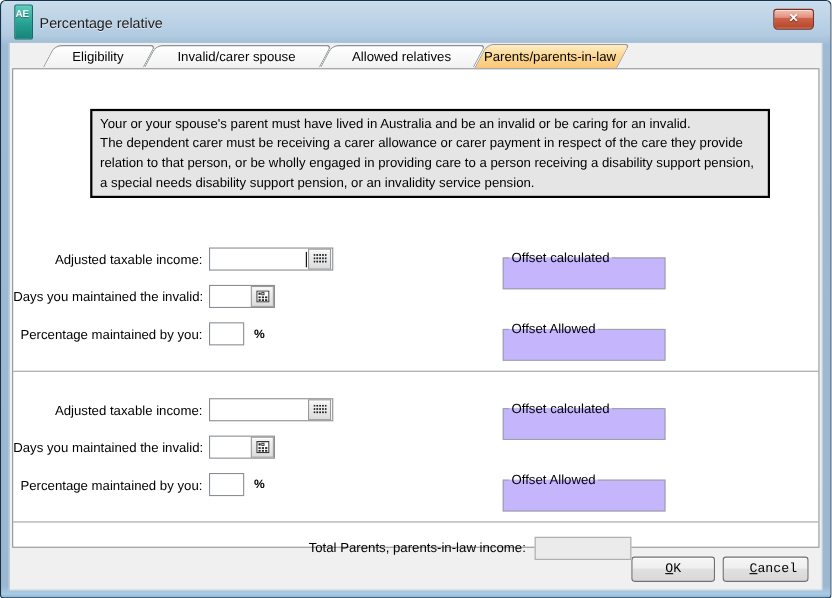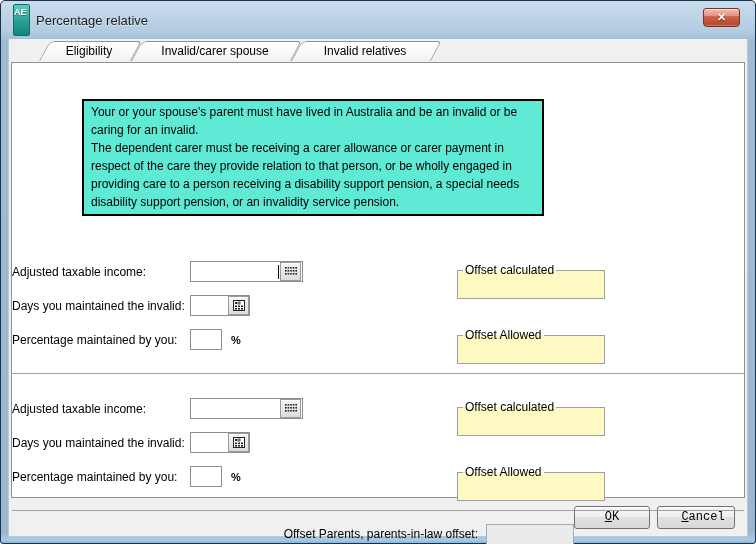--- a/index.html
+++ b/index.html
@@ -54,49 +54,49 @@
   .t1 { width:92px; } .t2 { width:160px; } .t3 { width:140px; } .t4 { width:130px; }
 
   
   .tab-panel {
     position:relative; z-index:1;
     margin:0 2px; height:436px; background:#fff;
     border:1px solid #8E9495;
   }
 
   .infobox {
-    margin:36px 0 0 70px; width:462px;
-    background:#5eead4; border:2px solid #000;
+    margin:36px 0 0 70px; width:618px;
+    background:#e5e5e5; border:2px solid #000;
     padding:2px 7px 3px; font-size:12px; line-height:18px; color:#000;
   }
 
   .section { position:relative; height:89px; }
   .sec1 { margin-top:45px; }
   .sec2 { margin-top:24px; }
 
   .row { display:flex; align-items:center; height:21px; margin-bottom:13px; }
   .row:last-child { margin-bottom:0; }
-  .field-label { width:178px; text-align:left; padding-right:6px; font-size:12px; color:#000; white-space:nowrap; }
+  .field-label { width:178px; text-align:right; padding-right:6px; font-size:12px; color:#000; white-space:nowrap; }
 
   .combo { display:flex; height:21px; border:1px solid #898F94; background:#fff; align-items:stretch; position:relative; }
   .combo input { border:none; outline:none; padding:0 3px; font-size:12px; font-family:"Liberation Sans",sans-serif; min-width:0; background:transparent; }
   .combo-wide { width:113px; } .combo-wide input { width:89px; }
   .combo-small { width:60px; } .combo-small input { width:38px; }
   .mini-btn {
     width:21px; display:flex; align-items:center; justify-content:center;
     background:linear-gradient(180deg,#F6F6F6,#DCDCDC);
     border:1px solid #9A9A9A; box-shadow:inset 0 1px 0 #fff; cursor:default;
   }
   .caret { position:absolute; right:23px; top:3px; width:1px; height:14px; background:#000; }
 
   .pct-input { width:32px; height:21px; border:1px solid #898F94; padding:0 3px; font-size:12px; font-family:"Liberation Sans",sans-serif; outline:none; }
   .pct-sign { margin-left:9px; font-size:11px; font-weight:bold; color:#000; }
 
   .offsets { position:absolute; left:445px; top:2px; width:150px; }
-  fieldset.groupbox { border:1px solid #9DA1A4; width:148px; height:36px; padding:0 4px; background:#fef9c3; }
+  fieldset.groupbox { border:1px solid #9DA1A4; width:148px; height:36px; padding:0 4px; background:#c4b5fd; }
   fieldset.groupbox + fieldset.groupbox { margin-top:29px; }
   fieldset.groupbox legend { font-size:12px; color:#000; padding:0 2px; margin-left:1px; }
   .group-value { height:18px; }
 
   .divider { border:none; border-top:1px solid #A2A2A2; margin:23px 0 0 0; width:100%; }
 
   .total-row { display:flex; align-items:center; margin-top:12px; height:22px; }
   .total-label { width:474px; text-align:right; padding-right:8px; font-size:12px; color:#000; white-space:nowrap; }
   .total-input {
     width:88px; height:21px; background:#EBEBEB; border:1px solid #A6AAAD;
@@ -133,21 +133,24 @@
     <div class="content">
 
       <div class="tabs">
         <div class="tab t1">
             <span>Eligibility</span>
           </div>
         <div class="tab t2">
             <span>Invalid/carer spouse</span>
           </div>
         <div class="tab t3">
-            <span>Invalid relatives</span>
+            <span>Allowed relatives</span>
+          </div>
+        <div class="tab t4 active">
+            <span>Parents/parents-in-law</span>
           </div>
       </div>
 
       <div class="tab-panel">
 
         <div class="infobox">
           <div>Your or your spouse's parent must have lived in Australia and be an invalid or be caring for an invalid.</div>
           <div>The dependent carer must be receiving a carer allowance or carer payment in respect of the care they provide relation to that person, or be wholly engaged in providing care to a person receiving a disability support pension, a special needs disability support pension, or an invalidity service pension.</div>
         </div>
 
@@ -283,21 +286,21 @@
             <fieldset class="groupbox">
               <legend>Offset Allowed</legend>
               <div class="group-value"></div>
             </fieldset>
           </div>
         </div>
 
         <hr class="divider">
 
         <div class="total-row">
-          <div class="total-label">Offset Parents, parents-in-law offset:</div>
+          <div class="total-label">Total Parents, parents-in-law income:</div>
           <input class="total-input" readonly="" value="" style="">
         </div>
 
       </div>
 
       <div class="button-row">
         <button class="dlg-btn btn-ok"><span class="u">O</span><span>K</span></button>
         <button class="dlg-btn btn-cancel"><span class="u">C</span><span>ancel</span></button>
       </div>
 

